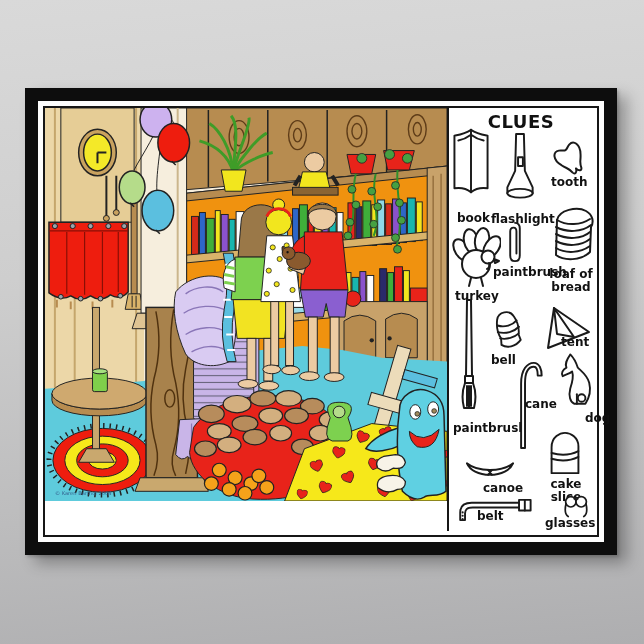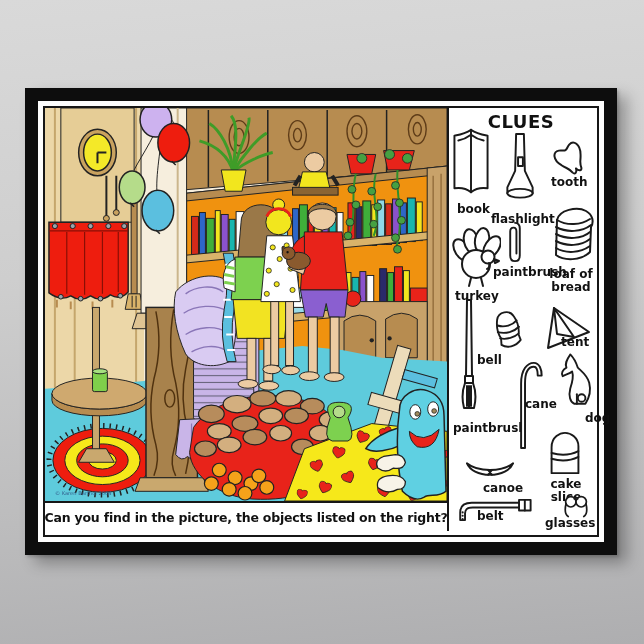--- a/index.html
+++ b/index.html
@@ -422,35 +422,32 @@
           <g fill="#f7f3e8" stroke="#222" stroke-width="1.3">
             <path d="M342 360 q-10 4 -6 12 q8 6 16 0 q10 2 12 -6 q-2 -8 -10 -8 z"></path>
             <path d="M346 380 q-12 2 -10 12 q10 8 20 2 q8 0 8 -8 q-4 -8 -18 -6 z"></path>
           </g>
         </g>
 
         <text x="10" y="400" font-size="5.2" fill="#35628f">© Karen Barthol 2004</text>
       </svg>
       </div>
 
-      <div class="caption-strip">
-        <span class="caption-text">Can you find in the picture, the objects listed on the right?</span>
-      </div>
 
       <div class="clue-panel">
         <div class="clue-title">CLUES</div>
 
         <div class="clue-icon" style="left:2px;top:16px;width:40px;height:76px;">
           <svg viewBox="0 0 40 78">
               <path class="icf" d="M20 6 C14 10 8 11 3 12 L3 66 C9 65 15 66 20 70 C25 66 31 65 37 66 L37 12 C32 11 26 10 20 6 Z"></path>
               <path class="ic" d="M20 6 L20 70"></path>
               <path class="ic" d="M7 17 C12 16 16 14 20 11 M33 17 C28 16 24 14 20 11"></path>
             </svg>
         </div>
-        <div class="clue-label" style="left:8px;top:95px;">book</div>
+        <div class="clue-label" style="left:8px;top:104px;">book</div>
 
         <div class="clue-icon" style="left:56px;top:24px;width:30px;height:70px;">
           <svg viewBox="0 0 30 72">
               <path class="icf" d="M11 2 L19 2 L20 40 L28 57 L28 63 L2 63 L2 57 L10 40 Z"></path>
               <ellipse class="icf" cx="15" cy="63" rx="13" ry="4.5"></ellipse>
               <rect class="icf" x="13" y="26" width="5" height="9"></rect>
             </svg>
         </div>
         <div class="clue-label" style="left:42px;top:97px;margin-top:8px;">flashlight</div>
 
@@ -496,21 +493,21 @@
         <div class="clue-label" style="left:6px;top:182px;">turkey</div>
 
         <div class="clue-icon" style="left:42px;top:200px;width:34px;height:44px;">
           <svg viewBox="0 0 36 46">
               <g transform="rotate(-12 18 23)">
                 <path class="icf" d="M9 10 C12 2 24 2 27 10 C30 17 30 24 28 30 L29 36 C22 42 13 42 8 37 L9 30 C6 23 7 16 9 10 Z"></path>
                 <path class="ic" d="M8 16 C15 20 24 19 29 15 M7 23 C15 27 24 26 30 22 M8 30 C15 33 23 32 28 29"></path>
               </g>
             </svg>
         </div>
-        <div class="clue-label" style="left:28px;top:246px;">bell</div>
+        <div class="clue-label" style="left:42px;top:246px;">bell</div>
 
         <div class="clue-icon" style="left:94px;top:198px;width:48px;height:44px;">
           <svg viewBox="0 0 48 44">
               <path class="icf" d="M11 2 L46 26 L5 42 Z"></path>
               <path class="icf" d="M11 2 L31 31 L14 28 Z"></path>
             </svg>
         </div>
         <div class="clue-label" style="left:112px;top:228px;">tent</div>
 
         <div class="clue-icon" style="left:12px;top:190px;width:16px;height:116px;">

